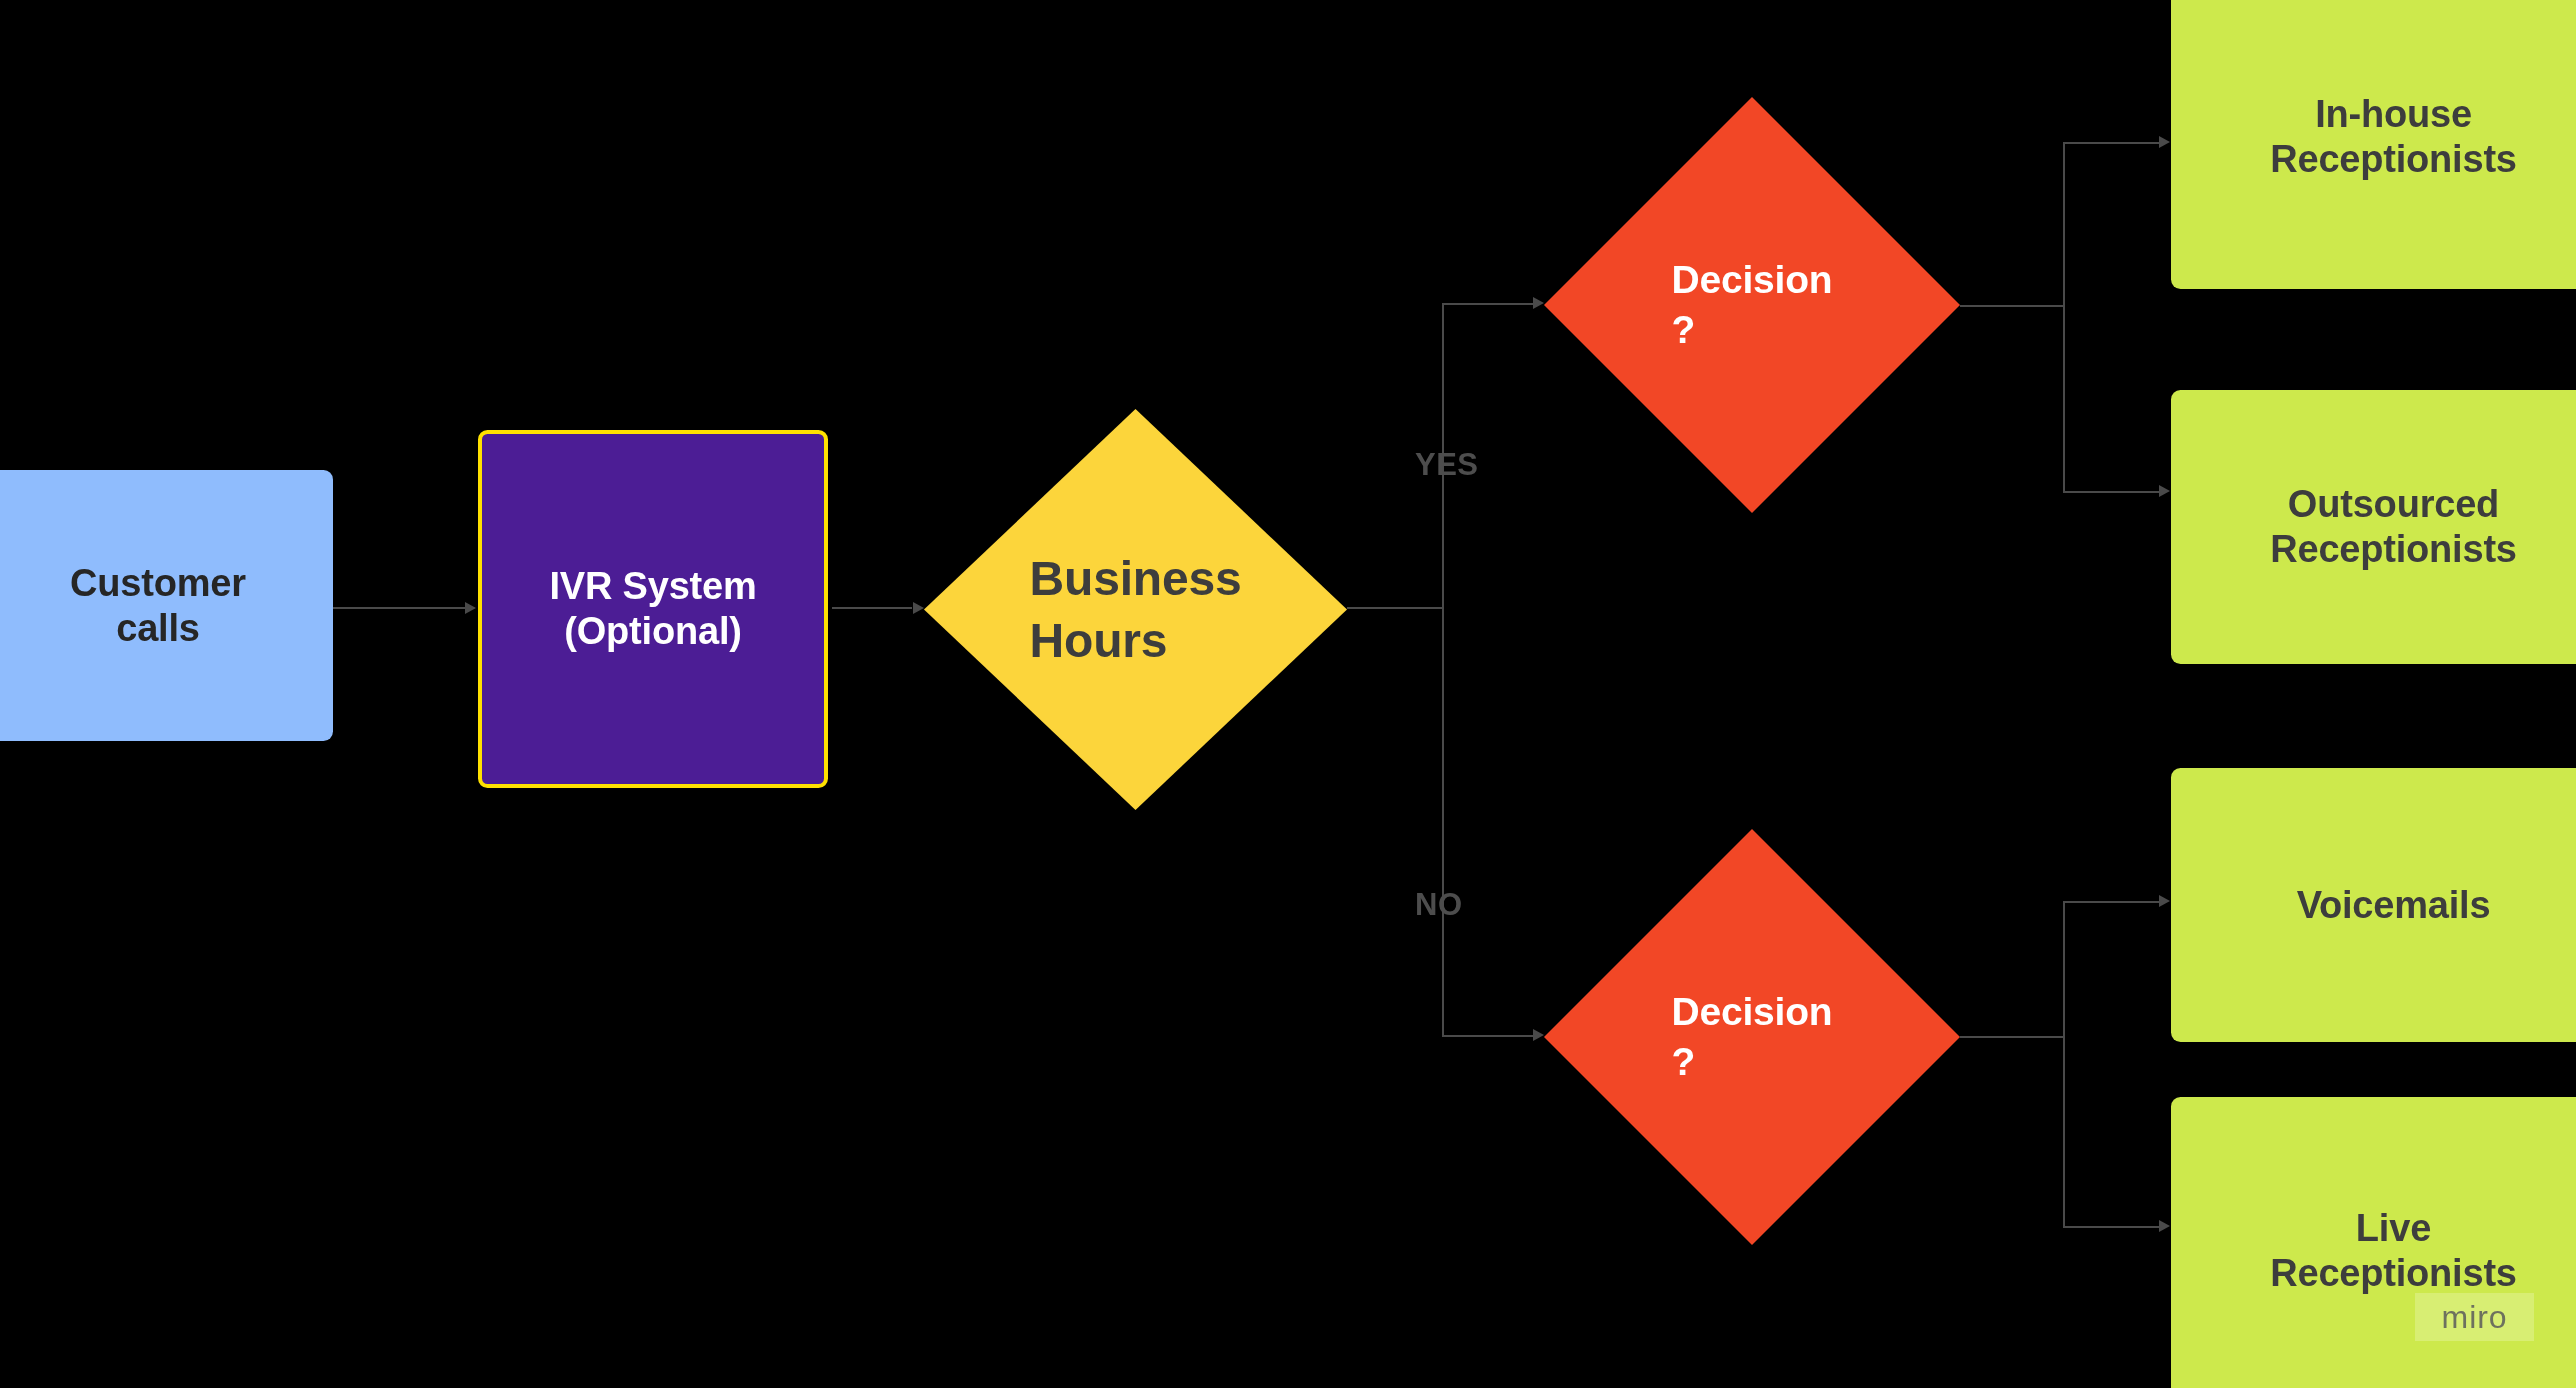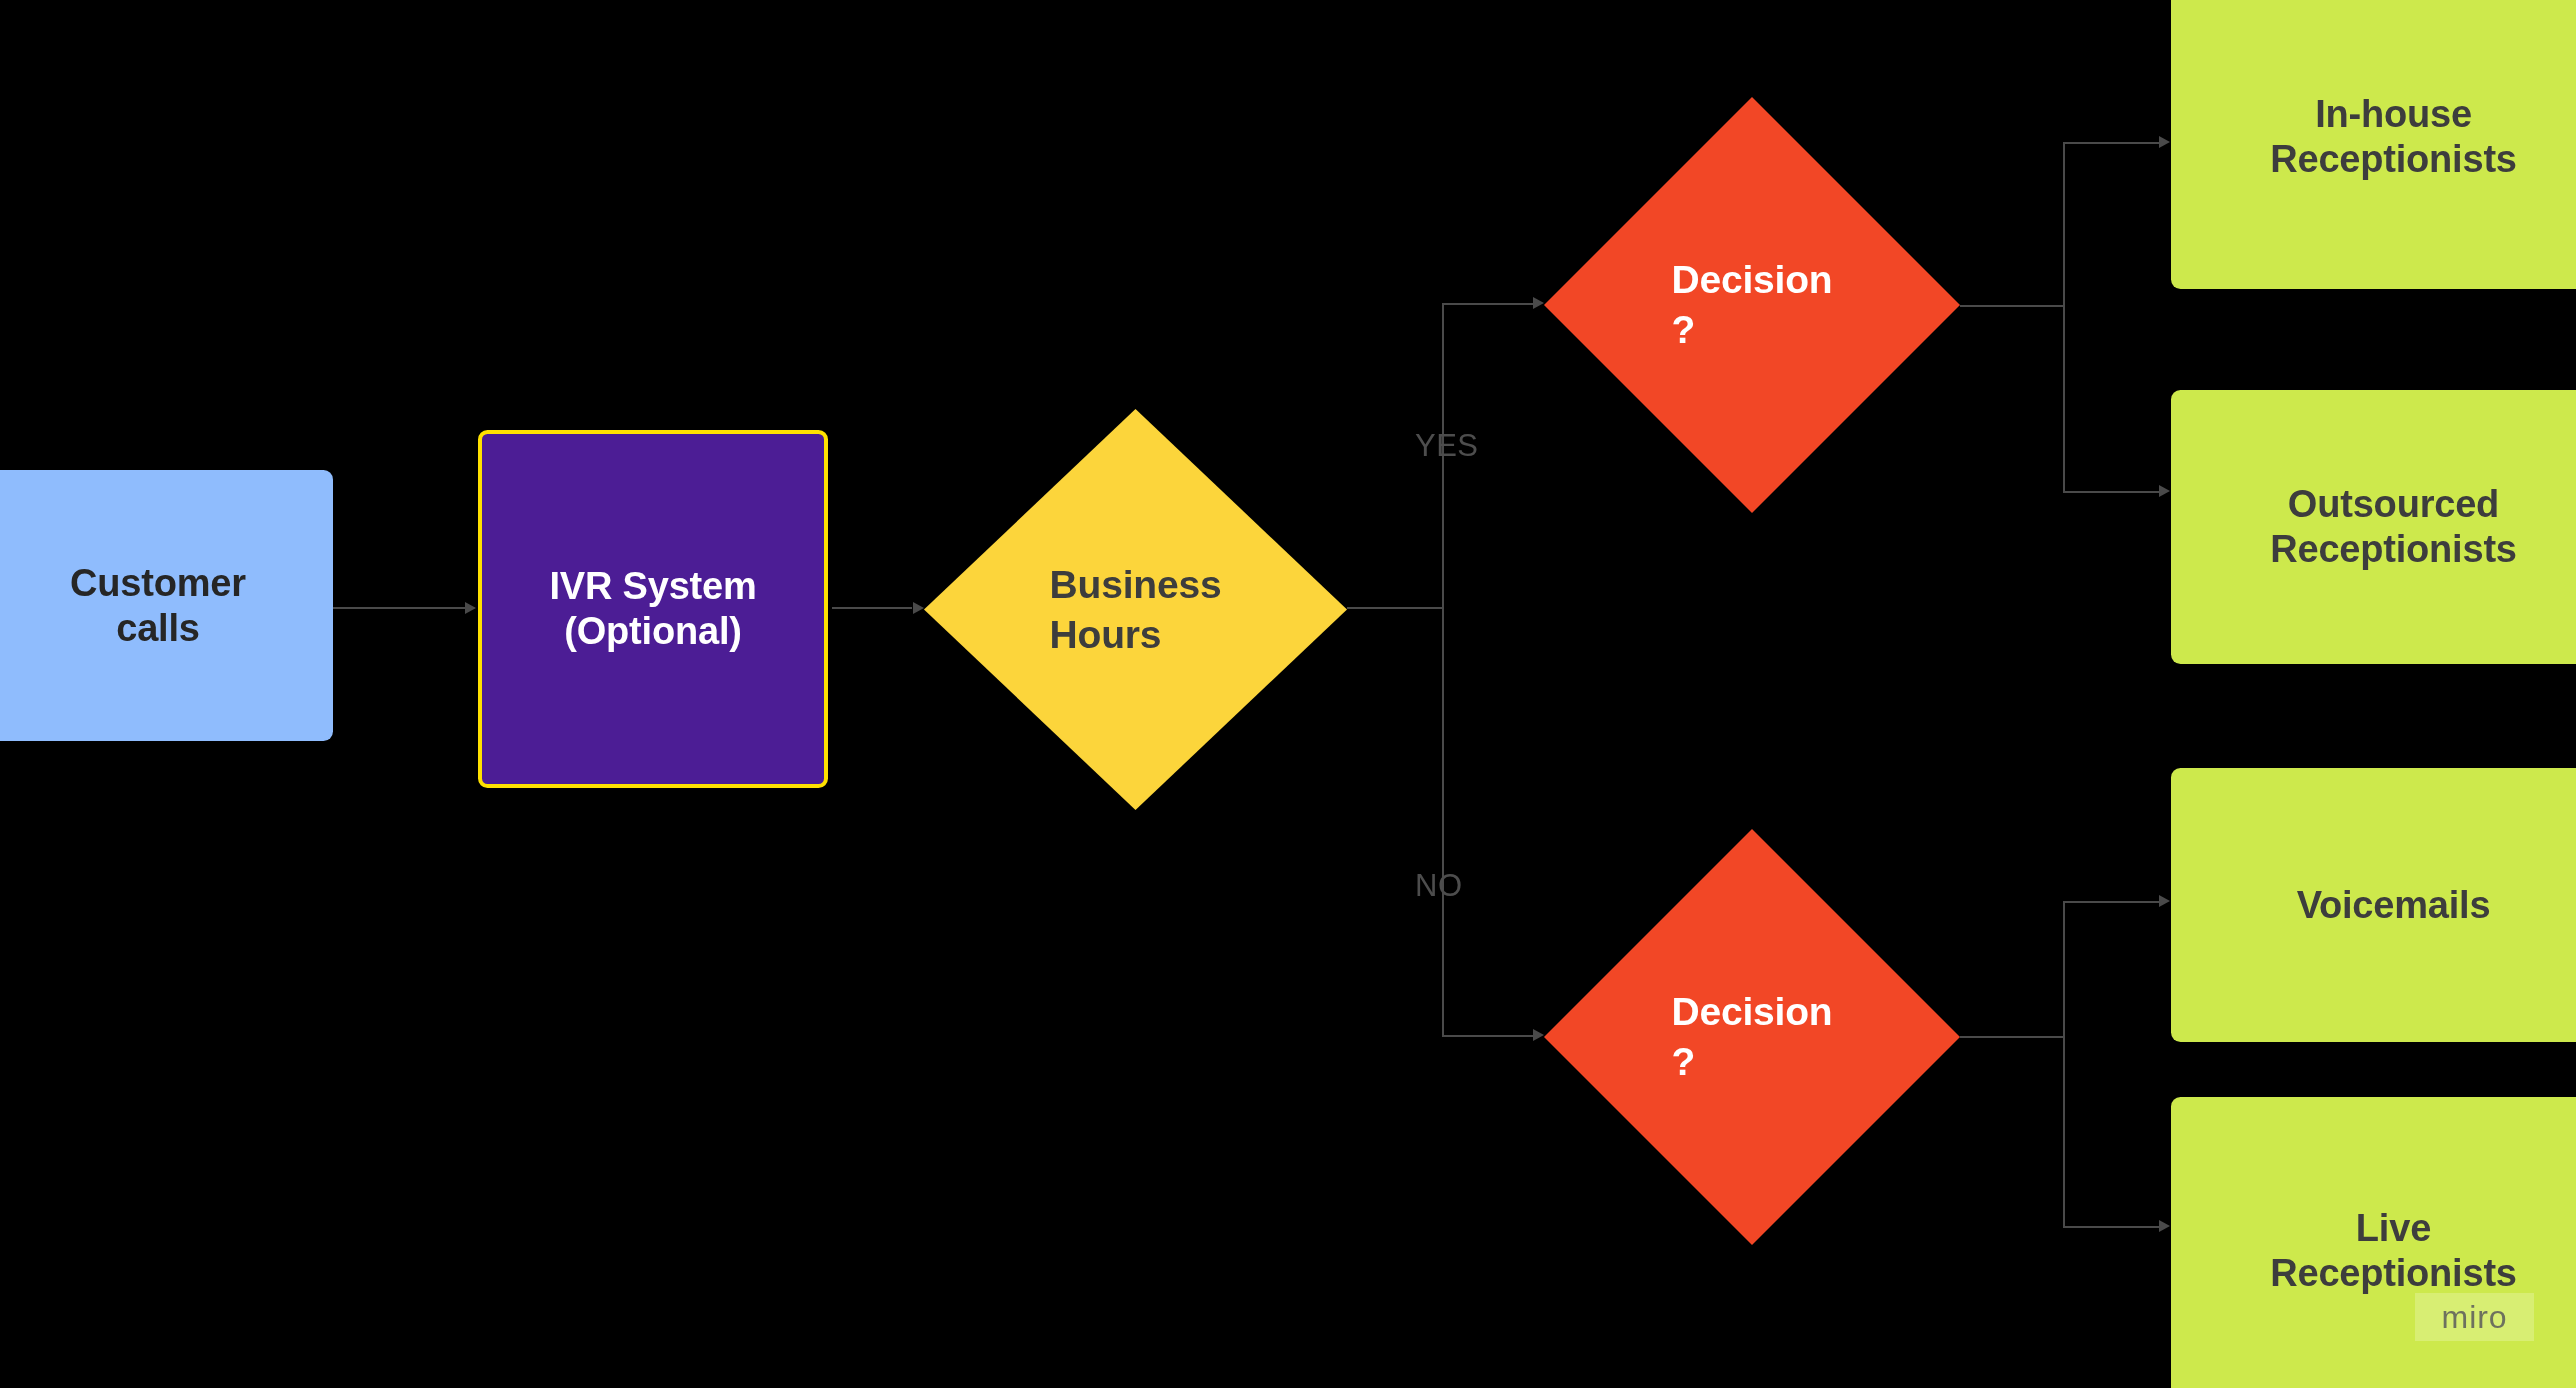--- a/index.html
+++ b/index.html
@@ -77,21 +77,21 @@
     letter-spacing: -0.2px;
   }
 
   .d-hours {
     left: 924px;
     top: 409px;
     width: 423px;
     height: 401px;
   }
   .d-hours .diamond-shape { background: #FCD53B; }
-  .d-hours .diamond-label { color: #3D3D3D; font-size: 39px; }
+  .d-hours .diamond-label { color: #3D3D3D; font-size: 48px; }
 
   .d-dec1 {
     left: 1544px;
     top: 97px;
     width: 416px;
     height: 416px;
   }
   .d-dec2 {
     left: 1544px;
     top: 829px;
@@ -131,22 +131,23 @@
     border-top: 6.6px solid transparent;
     border-bottom: 6.6px solid transparent;
     border-left: 11.4px solid #4A4A4A;
   }
 
   
   .edge-label {
     position: absolute;
     color: #4D4D4D;
     font-size: 31px;
-    font-weight: normal;
+    font-weight: bold;
     letter-spacing: 0.5px;
+    margin-top: 19px;
   }
 
   
   .miro-mark {
     position: absolute;
     left: 2415px;
     top: 1293px;
     width: 119px;
     height: 48px;
     background: rgba(255,255,255,0.22);

